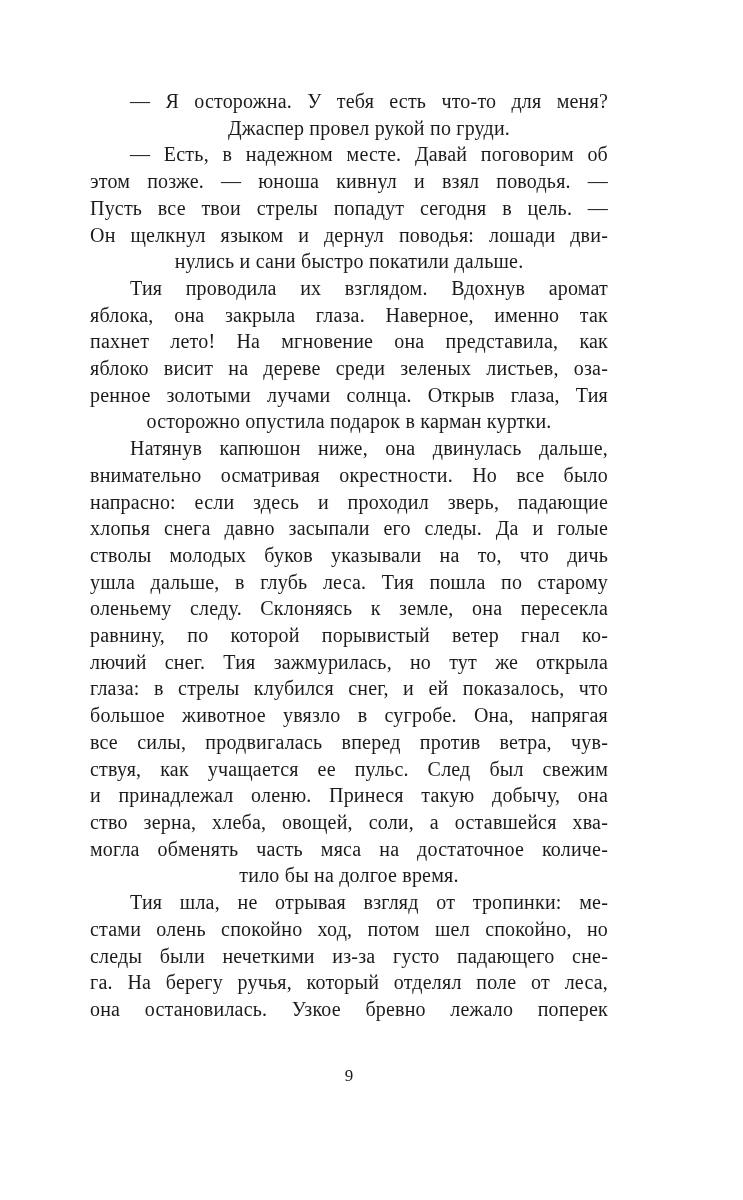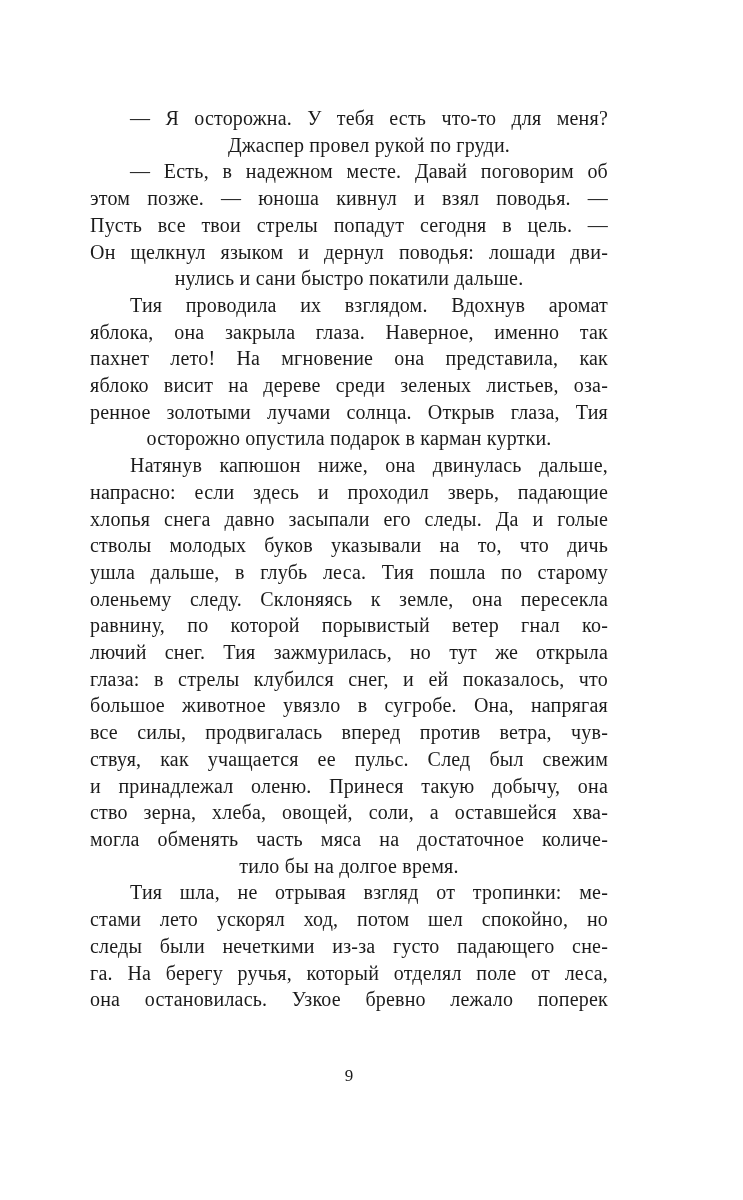--- a/index.html
+++ b/index.html
@@ -11,21 +11,21 @@
     position: relative;
     width: 743px;
     height: 1200px;
     background: #ffffff;
     overflow: hidden;
     font-family: "Liberation Serif", "DejaVu Serif", serif;
     color: #1b1b1b;
   }
   .textblock {
     position: absolute;
-    top: 105px;
+    top: 88px;
     left: 90px;
     width: 518px;
     font-size: 20px;
     line-height: 26.7px;
     letter-spacing: 0.2px;
     font-family: Liberation Serif, serif;
   }
   .line {
     text-align: center;
     white-space: normal;
@@ -61,35 +61,36 @@
       <div class="line just">Пусть все твои стрелы попадут сегодня в цель. —</div>
       <div class="line just">Он щелкнул языком и дернул поводья: лошади дви-</div>
       <div class="line">нулись и сани быстро покатили дальше.</div>
       <div class="line just first">Тия проводила их взглядом. Вдохнув аромат</div>
       <div class="line just">яблока, она закрыла глаза. Наверное, именно так</div>
       <div class="line just">пахнет лето! На мгновение она представила, как</div>
       <div class="line just">яблоко висит на дереве среди зеленых листьев, оза-</div>
       <div class="line just">ренное золотыми лучами солнца. Открыв глаза, Тия</div>
       <div class="line">осторожно опустила подарок в карман куртки.</div>
       <div class="line just first">Натянув капюшон ниже, она двинулась дальше,</div>
+      <div class="line just">внимательно осматривая окрестности. Но все было</div>
       <div class="line just">напрасно: если здесь и проходил зверь, падающие</div>
       <div class="line just">хлопья снега давно засыпали его следы. Да и голые</div>
       <div class="line just">стволы молодых буков указывали на то, что дичь</div>
       <div class="line just">ушла дальше, в глубь леса. Тия пошла по старому</div>
       <div class="line just">оленьему следу. Склоняясь к земле, она пересекла</div>
       <div class="line just">равнину, по которой порывистый ветер гнал ко-</div>
       <div class="line just">лючий снег. Тия зажмурилась, но тут же открыла</div>
       <div class="line just">глаза: в стрелы клубился снег, и ей показалось, что</div>
       <div class="line just">большое животное увязло в сугробе. Она, напрягая</div>
       <div class="line just">все силы, продвигалась вперед против ветра, чув-</div>
       <div class="line just">ствуя, как учащается ее пульс. След был свежим</div>
       <div class="line just">и принадлежал оленю. Принеся такую добычу, она</div>
       <div class="line just">ство зерна, хлеба, овощей, соли, а оставшейся хва-</div>
       <div class="line just">могла обменять часть мяса на достаточное количе-</div>
       <div class="line">тило бы на долгое время.</div>
       <div class="line just first">Тия шла, не отрывая взгляд от тропинки: ме-</div>
-      <div class="line just">стами лето ускорял ход, потом шел спокойно, но</div>
+      <div class="line just">стами олень спокойно ход, потом шел спокойно, но</div>
       <div class="line just">следы были нечеткими из-за густо падающего сне-</div>
       <div class="line just">га. На берегу ручья, который отделял поле от леса,</div>
       <div class="line just">она остановилась. Узкое бревно лежало поперек</div>
     </div>
   <div class="pagenum">9</div>
 </div>
 
 </body></html>

